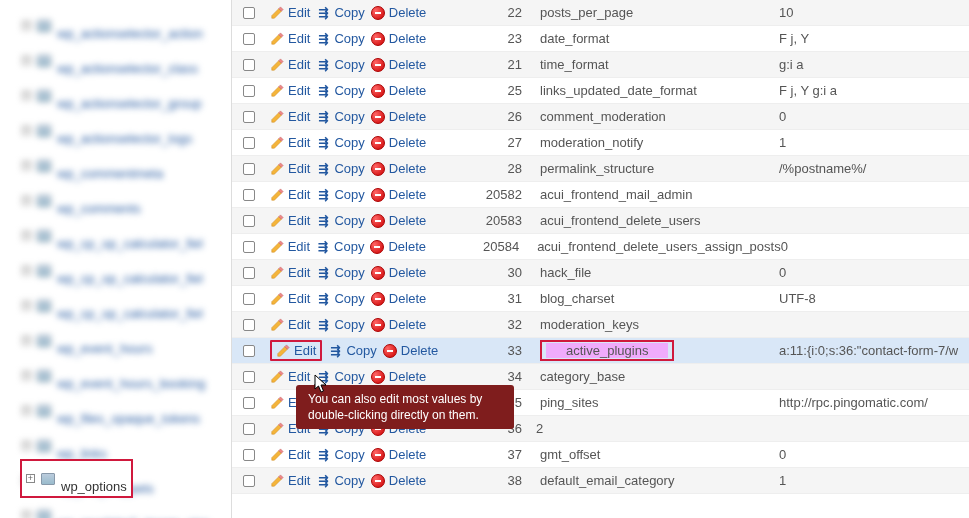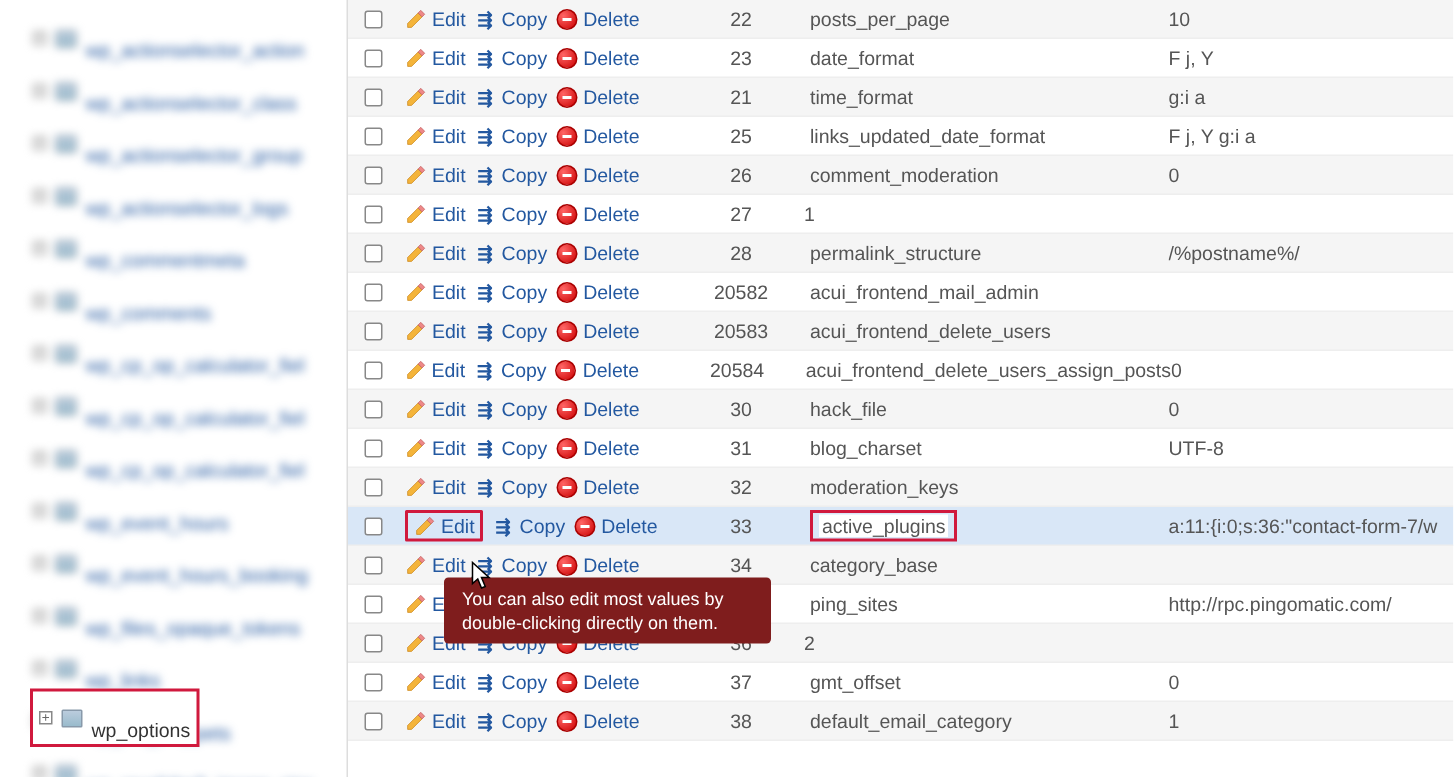--- a/index.html
+++ b/index.html
@@ -152,32 +152,32 @@
     transform: translateY(-50%);
   }
   .highlight-box {
     border: 2px solid #d0193d;
     padding: 1px 4px;
     border-radius: 1px;
   }
 
   .cell-id {
     width: 70px;
-    text-align: center;
+    text-align: right;
     padding-right: 14px;
     color: #555;
   }
   .cell-name {
     flex: 1;
     color: #555;
     padding-left: 4px;
   }
   .cell-name .name-hl {
-    background: #ffffff;
-    padding: 0 2px;
+    background: #f0abfc;
+    padding: 0 20px;
   }
   .cell-name .name-box {
     border: 2px solid #d0193d;
     padding: 1px 4px;
     display: inline-block;
   }
   .cell-value {
     width: 190px;
     color: #555;
     white-space: nowrap;
@@ -484,20 +484,21 @@
           <a class="action">
             <span class="ico ico-copy">⇶</span>
             <span>Copy</span>
           </a>
           <a class="action">
             <span class="ico-del"></span>
             <span>Delete</span>
           </a>
         </div>
         <div class="cell-id">27</div>
+        <div class="cell-name">moderation_notify</div>
         <div class="cell-value">1</div>
       </div>
       <div class="row alt">
         <div class="cell-check">
           <span class="checkbox"></span>
         </div>
         <div class="cell-actions">
           <a class="action">
             <span class="ico ico-edit">
               <svg viewBox="0 0 16 16">

